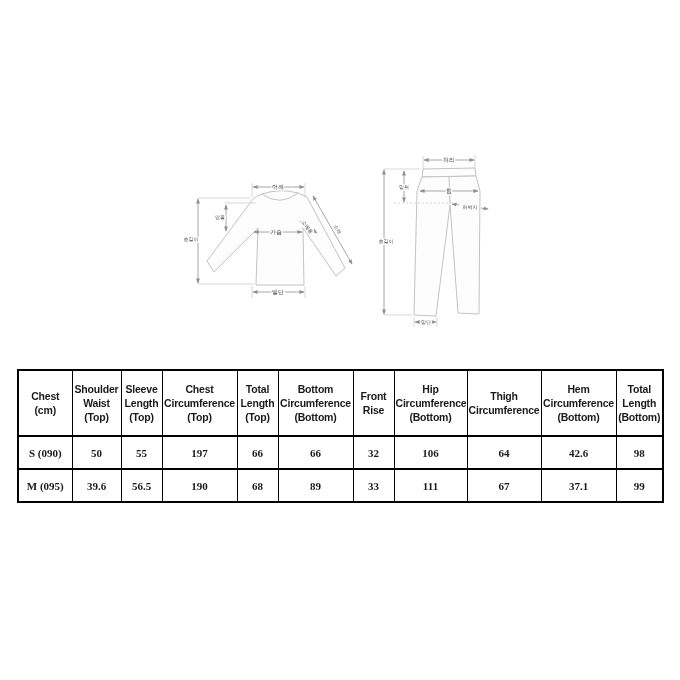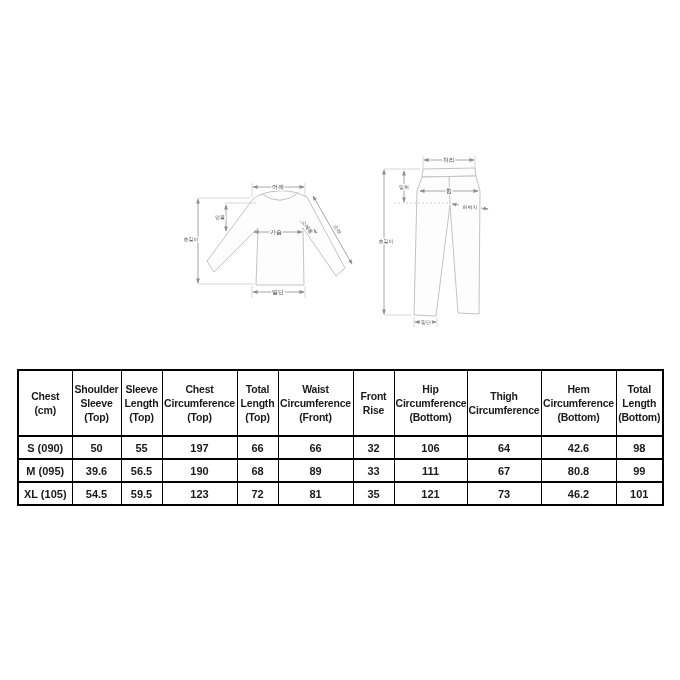--- a/index.html
+++ b/index.html
@@ -15,21 +15,21 @@
   .dim-label{font-family:"Liberation Sans",sans-serif;font-size:6px;fill:#454545;
              text-anchor:middle;paint-order:stroke;stroke:#fff;stroke-width:2.4px;}
   .dim-label-sm{font-size:5px;}
   
   .size-table{position:absolute;left:17px;top:369px;width:645px;border-collapse:collapse;
               table-layout:fixed;border:2px solid #000;color:#1a1a1a;}
   .size-table th,.size-table td{border-left:1px solid #000;border-right:1px solid #000;
               border-top:2px solid #000;border-bottom:2px solid #000;
               text-align:center;vertical-align:middle;padding:1px 1px;}
   .size-table thead tr{height:66px;}
-  .size-table tbody tr{height:23px;}
+  .size-table tbody tr{height:33px;font-family:Liberation Serif, serif;}
   .size-table th{font-size:10.5px;font-weight:bold;letter-spacing:-0.2px;line-height:1.35;}
   .size-table td{font-size:11px;font-weight:bold;}
 </style>
 </head>
 <body>
 
 <div class="canvas">
 
   <svg class="diagram-svg" viewBox="0 0 680 360" xmlns="http://www.w3.org/2000/svg">
     <defs>
@@ -119,25 +119,25 @@
         <col style="width:75px">
       <col style="width:41px">
         <col style="width:73px">
         <col style="width:74px">
       <col style="width:75px">
         <col style="width:47px">
     </colgroup>
     <thead>
       <tr>
         <th>Chest (cm)</th>
-        <th>Shoulder Sleeve (Top)</th>
+        <th>Shoulder Waist (Top)</th>
         <th>Sleeve Length (Top)</th>
         <th>Chest Circumference (Top)</th>
         <th>Total Length (Top)</th>
-        <th>Waist Circumference (Front)</th>
+        <th>Bottom Circumference (Bottom)</th>
         <th>Front Rise</th>
         <th>Hip Circumference (Bottom)</th>
         <th>Thigh Circumference</th>
         <th>Hem Circumference (Bottom)</th>
         <th>Total Length (Bottom)</th>
       </tr>
     </thead>
     <tbody>
         <tr>
           <td>S (090)</td>
@@ -155,32 +155,19 @@
         <tr>
           <td>M (095)</td>
           <td>39.6</td>
           <td>56.5</td>
           <td>190</td>
           <td>68</td>
           <td>89</td>
           <td>33</td>
           <td>111</td>
           <td>67</td>
-          <td>80.8</td>
+          <td>37.1</td>
           <td>99</td>
-        </tr>
-        <tr>
-          <td>XL (105)</td>
-          <td>54.5</td>
-          <td>59.5</td>
-          <td>123</td>
-          <td>72</td>
-          <td>81</td>
-          <td>35</td>
-          <td>121</td>
-          <td>73</td>
-          <td>46.2</td>
-          <td>101</td>
         </tr>
       </tbody>
   </table>
 
 </div>
 
 </body></html>

